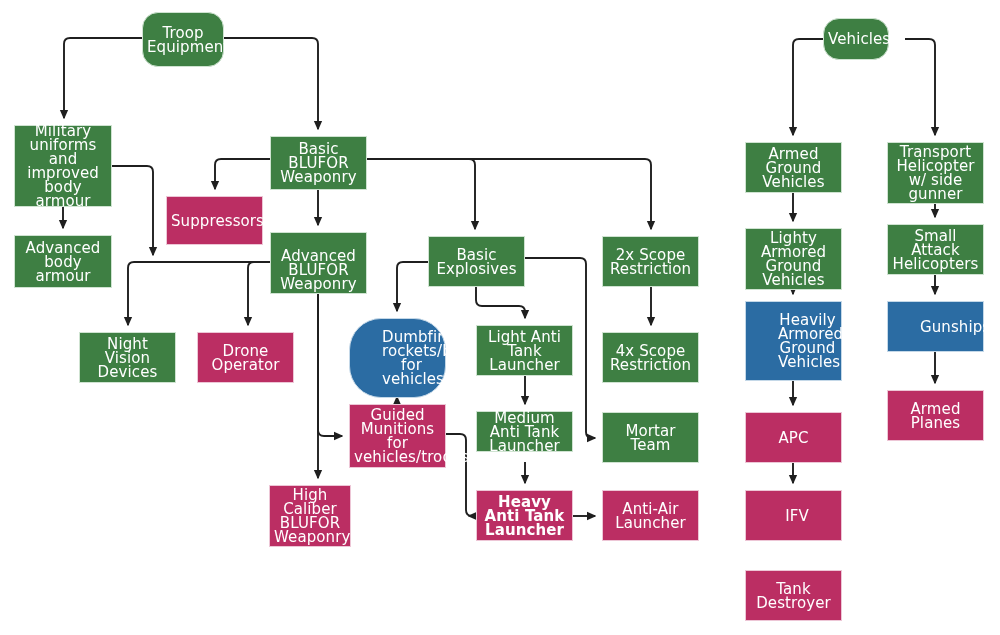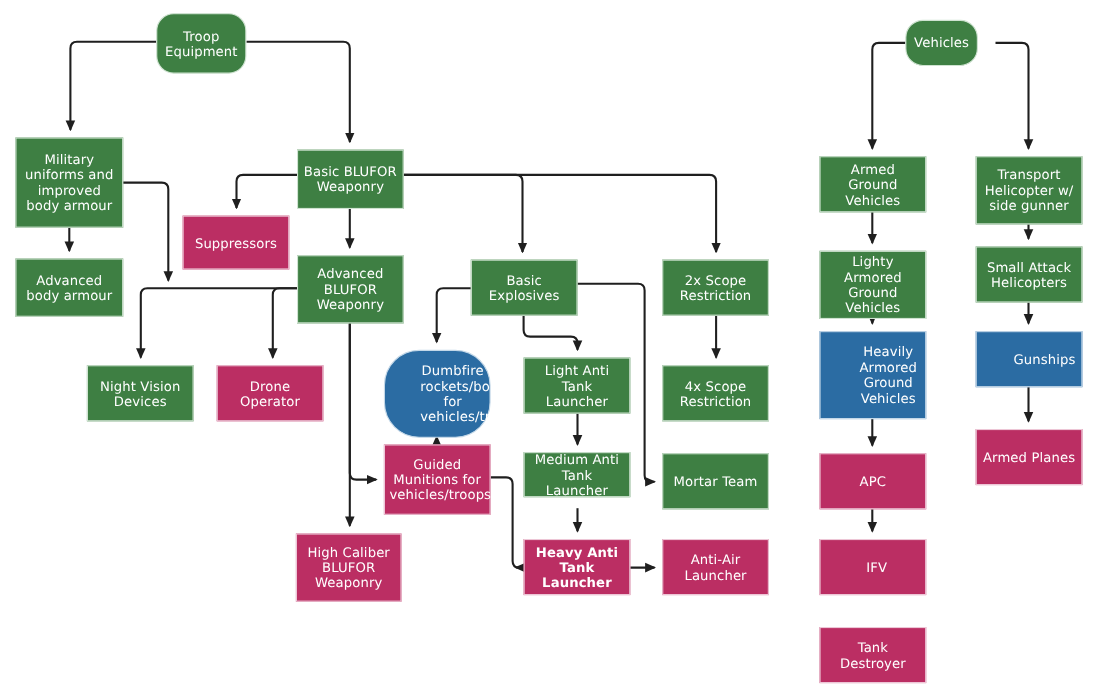--- a/index.html
+++ b/index.html
@@ -1,21 +1,21 @@
 <!DOCTYPE html>
 <html><head>
 <meta charset="utf-8">
 <style>
   html,body{margin:0;padding:0;background:#ffffff;}
   body{width:1000px;height:635px;overflow:hidden;
        font-family:"DejaVu Sans","Liberation Sans",sans-serif;}
   #canvas{position:relative;width:1000px;height:635px;background:#fff;}
   svg#edges{position:absolute;left:0;top:0;width:1000px;height:635px;}
   .node{position:absolute;box-sizing:border-box;display:flex;align-items:center;
-        justify-content:center;text-align:center;color:#ffffff;font-size:12px;
+        justify-content:center;text-align:center;color:#ffffff;font-size:15px;
         line-height:14px;letter-spacing:.1px;padding:2px 4px;}
   .node.green{background:#3e7f43;border:1px solid #cfe3d1;}
   .node.crimson{background:#bb2e63;border:1px solid #edc6d6;}
   .node.blue{background:#2b6ca3;border:1px solid #c4d8e8;padding-left:32px;}
   .node.root{background:#3e7f43;border:1px solid #cfe3d1;border-radius:16px;}
   .node span{display:block;width:100%;}
 </style>
 </head>
 <body>
 
@@ -68,36 +68,36 @@
       </div>
       <div class="node green" style="left: 14px; top: 235px; width: 98px; height: 53px;">
         <span>Advanced body armour</span>
       </div>
       <div class="node green" style="left: 270px; top: 136px; width: 97px; height: 54px;">
         <span>Basic BLUFOR Weaponry</span>
       </div>
       <div class="node crimson" style="left: 166px; top: 196px; width: 97px; height: 49px;">
         <span>Suppressors</span>
       </div>
-      <div class="node green" style="left: 270px; top: 232px; width: 97px; height: 62px;">
+      <div class="node green" style="left: 270px; top: 232px; width: 97px; height: 62px; align-items: flex-end;">
         <span>Advanced BLUFOR Weaponry</span>
       </div>
       <div class="node green" style="left: 79px; top: 332px; width: 97px; height: 51px;">
         <span>Night Vision Devices</span>
       </div>
       <div class="node crimson" style="left: 197px; top: 332px; width: 97px; height: 51px;">
         <span>Drone Operator</span>
       </div>
       <div class="node blue" style="left: 349px; top: 318px; width: 97px; height: 80px; border-radius: 32px;">
         <span>Dumbfire rockets/bombs for vehicles/troops</span>
       </div>
       <div class="node crimson" style="left: 349px; top: 404px; width: 97px; height: 64px; text-align: center;">
         <span>Guided Munitions for vehicles/troops</span>
       </div>
-      <div class="node crimson" style="left: 269px; top: 485px; width: 96px; height: 62px;">
+      <div class="node crimson" style="left: 269px; top: 485px; width: 82px; height: 62px;">
         <span>High Caliber BLUFOR Weaponry</span>
       </div>
       <div class="node green" style="left: 428px; top: 236px; width: 97px; height: 51px;">
         <span>Basic Explosives</span>
       </div>
       <div class="node green" style="left: 476px; top: 325px; width: 97px; height: 51px;">
         <span>Light Anti Tank Launcher</span>
       </div>
       <div class="node green" style="left: 476px; top: 411px; width: 97px; height: 41px;">
         <span>Medium Anti Tank Launcher</span>

